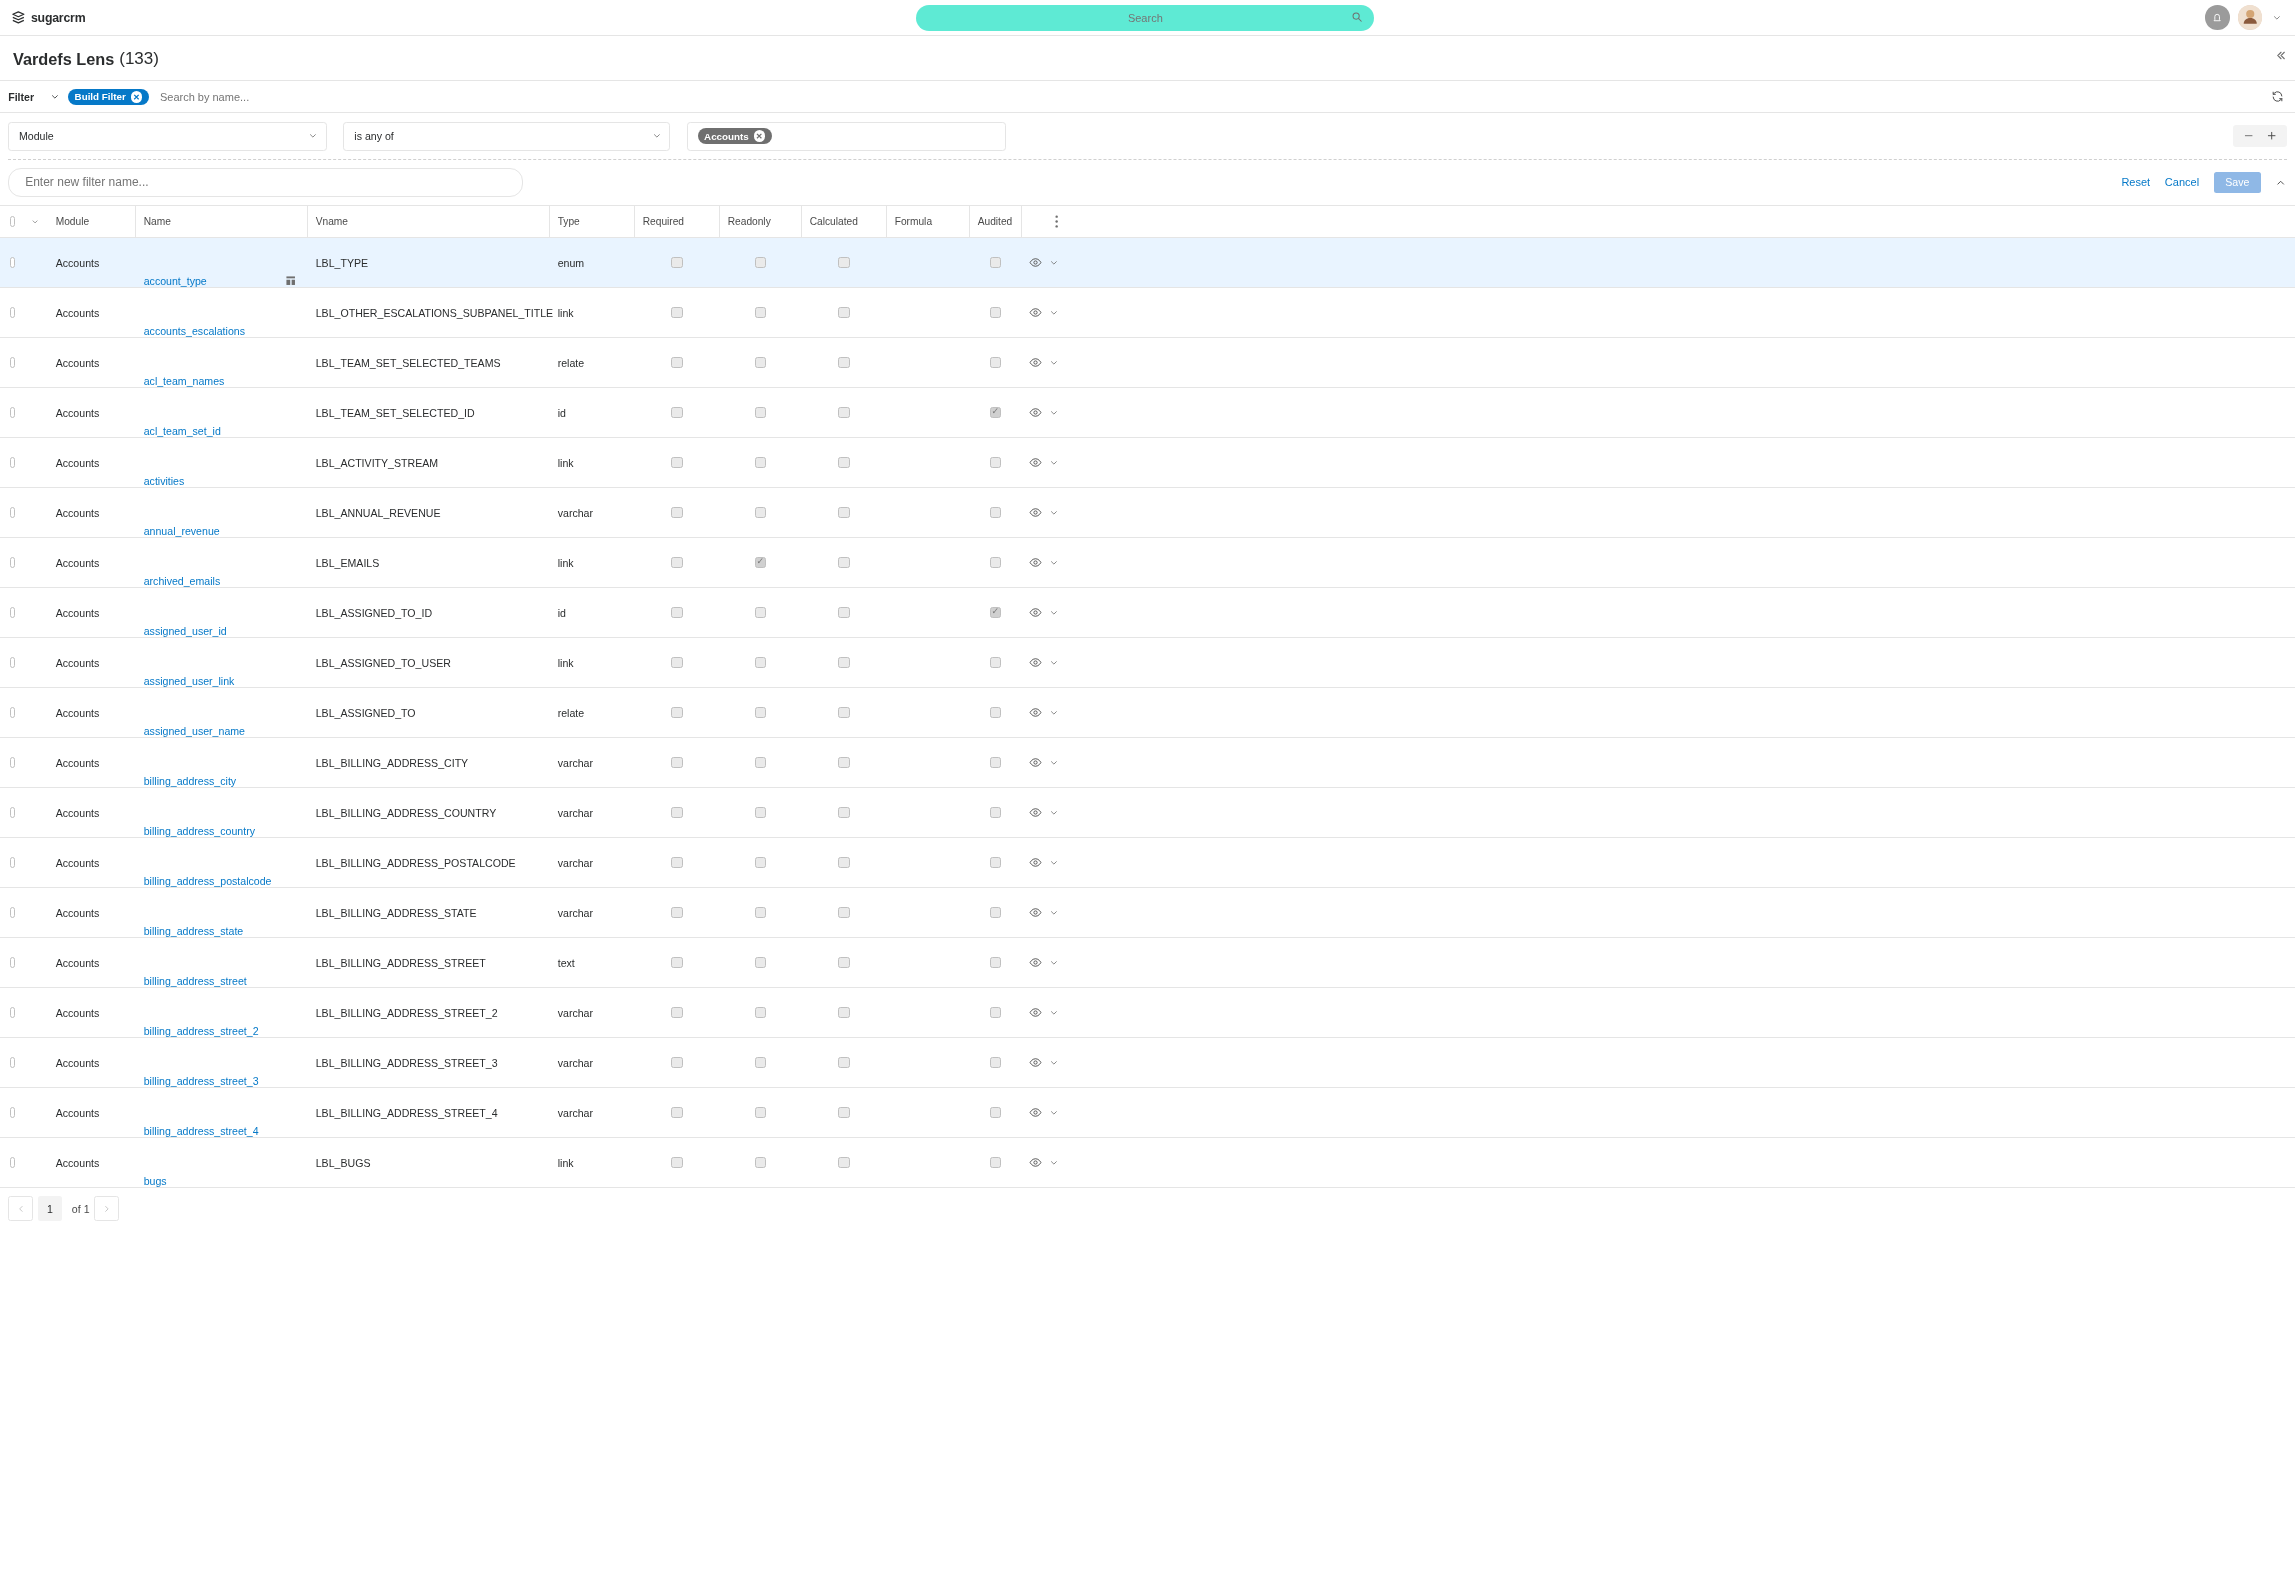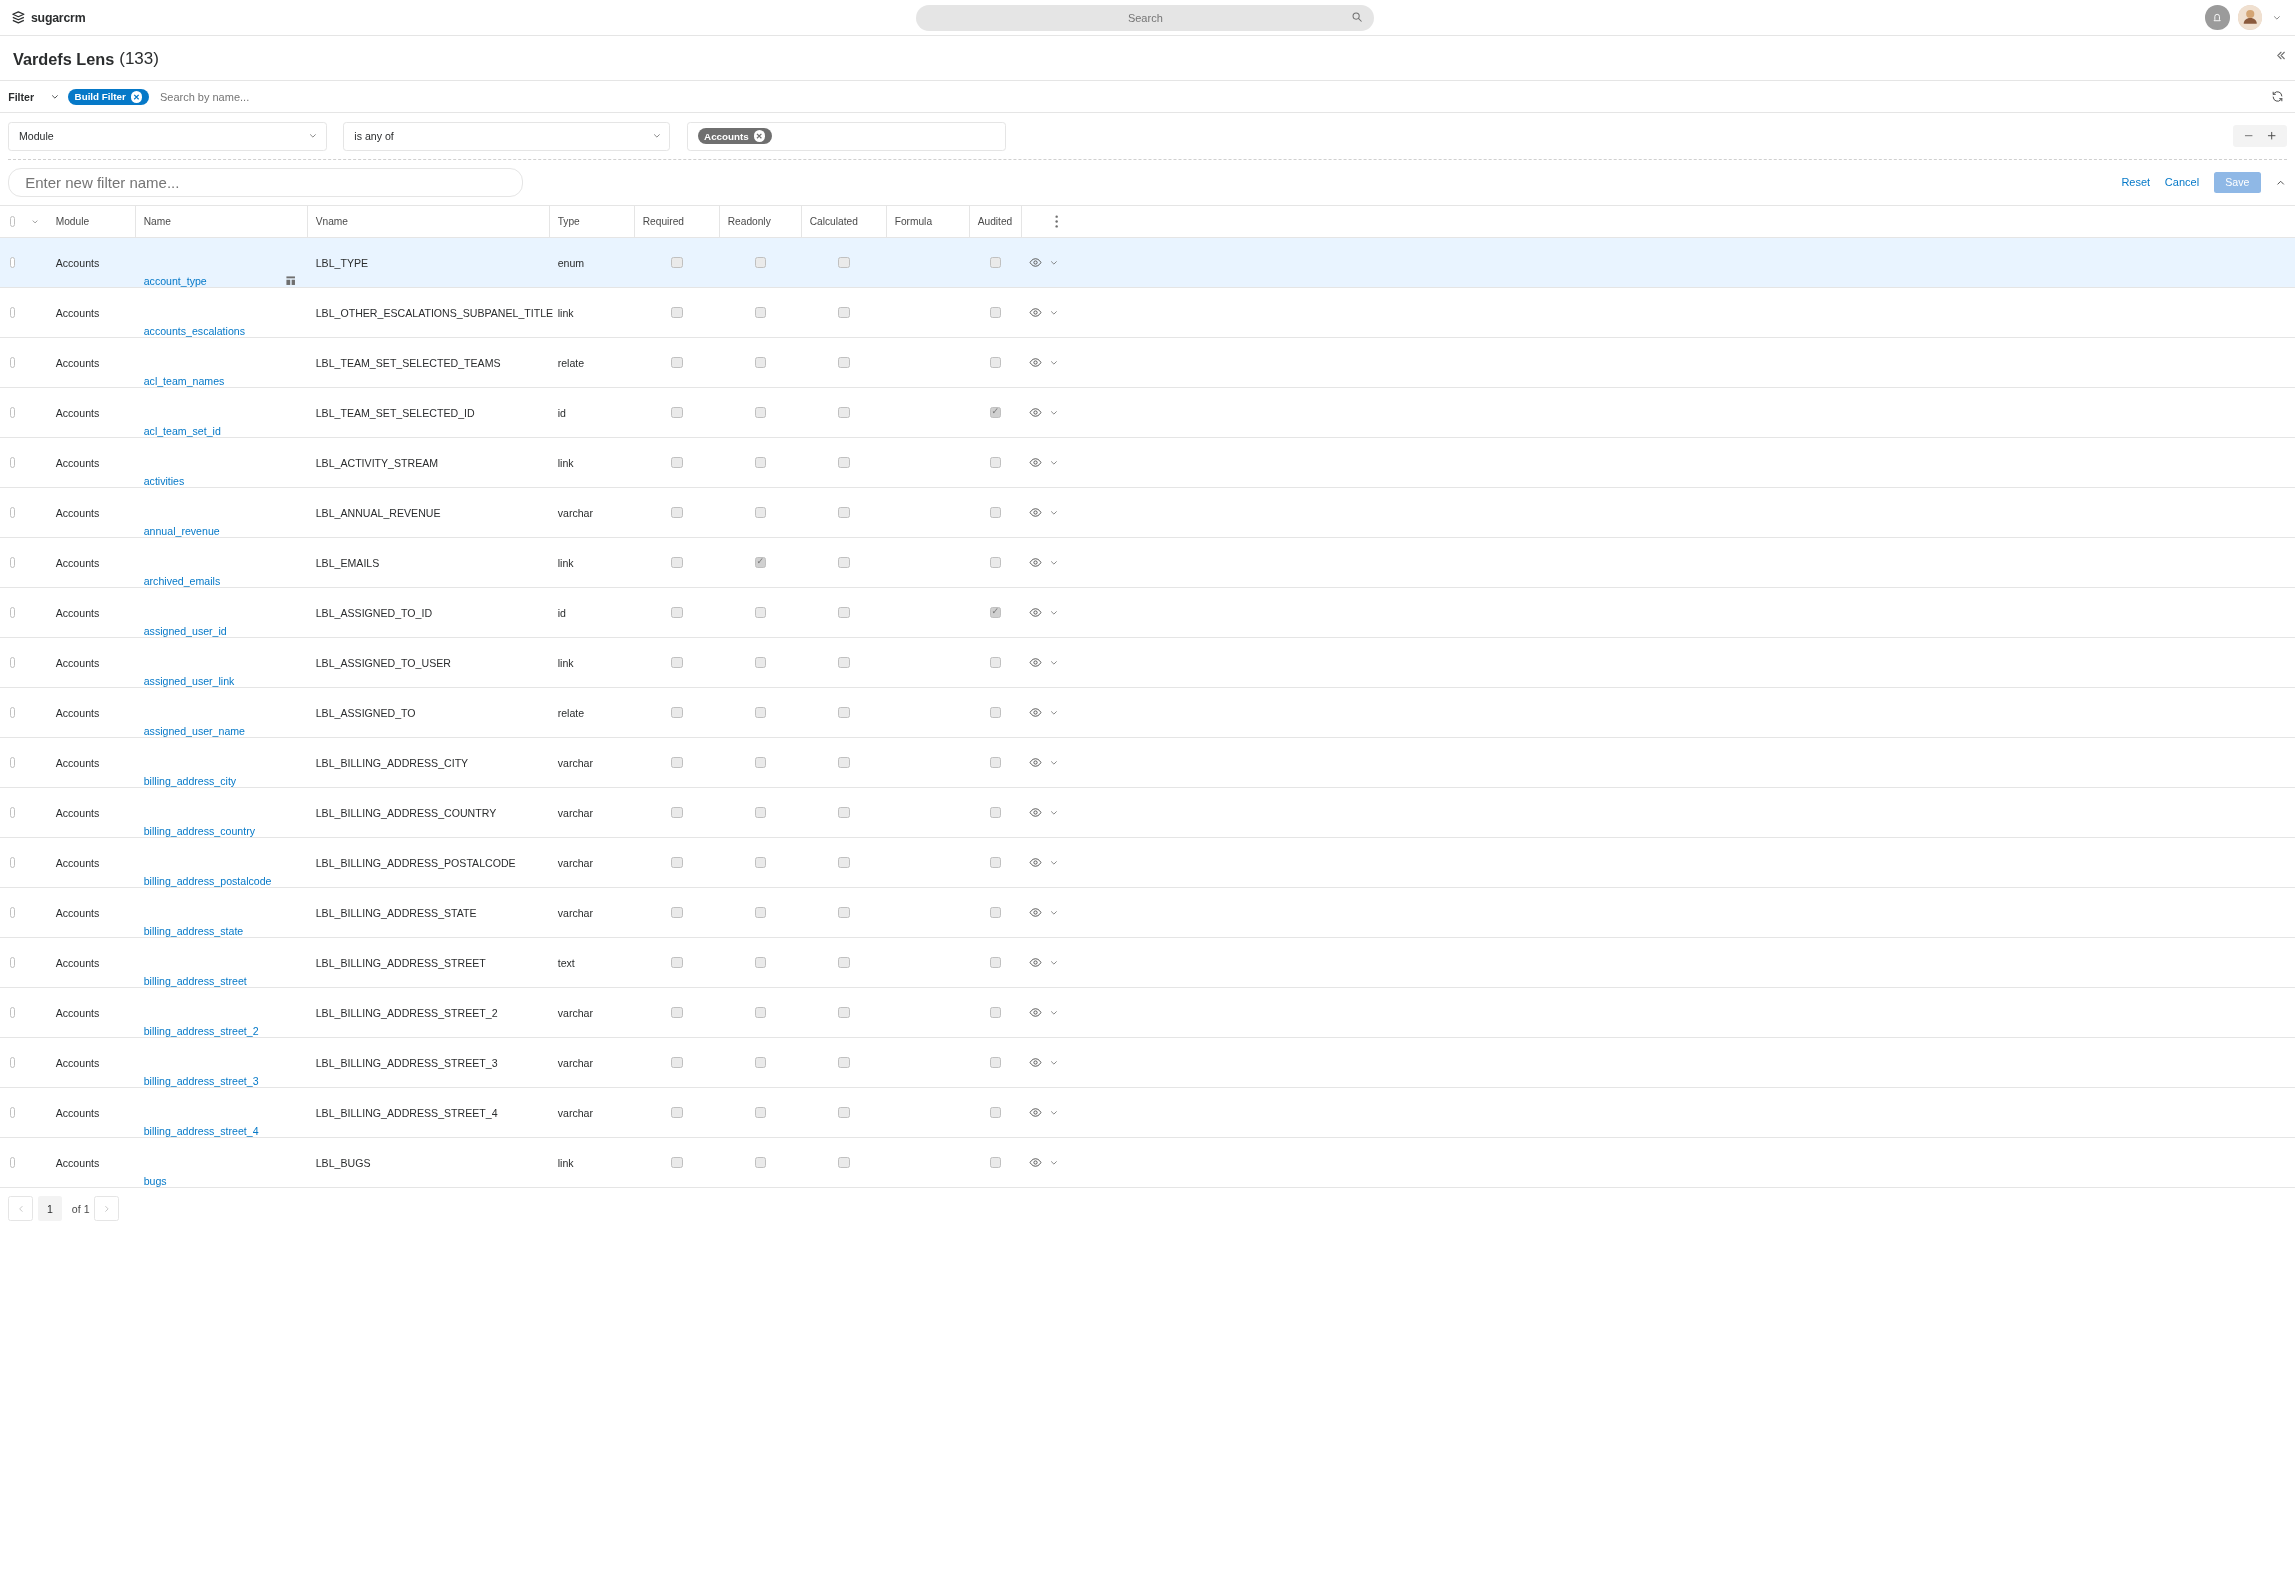--- a/index.html
+++ b/index.html
@@ -1,21 +1,21 @@
 <!DOCTYPE html>
 <html style="font-size:13px"><head>
 <meta charset="utf-8">
 <style>
 * { box-sizing: border-box; margin: 0; padding: 0; }
 body { font-family: -apple-system, BlinkMacSystemFont, "Segoe UI", Helvetica, Arial, sans-serif; font-size: 10.6px; color: #2b2d2e; background: #fff; }
 .header { display: flex; align-items: center; height: 36px; padding: 0 11.4px; border-bottom: 0.8px solid #e5e5e5; gap: 9.8px; }
 .logo { display: flex; align-items: center; gap: 4.9px; font-weight: 600; font-size: 12.3px; letter-spacing: -0.2px; }
 .logo-icon { display: inline-flex; }
 .search-wrap { flex: 1; display: flex; justify-content: center; }
-.search-box { width: 458px; height: 26px; background: #e5e5e5; border-radius: 13px; display: flex; align-items: center; padding: 0 11.4px; color: #6f6f6f; position: relative; }
+.search-box { width: 458px; height: 26px; background: #5eead4; border-radius: 13px; display: flex; align-items: center; padding: 0 11.4px; color: #6f6f6f; position: relative; }
 .search-box input { flex:1; border:none; background:transparent; text-align:center; font-size:11px; color:#6f6f6f; outline:none; }
 .search-box .mag { position:absolute; right:11.4px; color:#6f6f6f; }
 .header-right { display:flex; align-items:center; gap:8.2px; }
 .circle-btn { width:24.5px; height:24.5px; border-radius:50%; background:#9b9b9b; display:flex; align-items:center; justify-content:center; color:#fff; cursor:pointer; }
 .avatar { width:24.5px; height:24.5px; border-radius:50%; background:#e8d5c4; display:flex; align-items:center; justify-content:center; overflow:hidden; }
 .avatar svg { width:24.5px; height:24.5px; }
 .chev-sm { color:#6f6f6f; cursor:pointer; padding:0 1.6px; }
 
 .page-title-row { display:flex; align-items:center; padding: 13px 13px 11.4px; position:relative; }
 .page-title { font-size:16.3px; font-weight:700; }
@@ -37,21 +37,21 @@
 .select-box.w3 { width:319px; }
 .select-box .caret { position:absolute; right:8.2px; color:#6f6f6f; }
 .tag-chip { display:flex; align-items:center; gap:4.9px; background:#6f6f6f; color:#fff; padding:2.5px 6.5px; border-radius:8.2px; font-size:9.8px; font-weight:600; }
 .tag-chip .xw { width:11.4px; height:11.4px; border-radius:50%; background:#fff; color:#6f6f6f; display:flex; align-items:center; justify-content:center; font-size:8.2px; font-weight:700; }
 .builder-actions { margin-left:auto; display:flex; align-items:center; gap:4.9px; background:#f3f3f3; border-radius:3.3px; padding:4.1px 6.5px; }
 .builder-actions .ic { color:#6f6f6f; cursor:pointer; padding:1.6px 3.3px; }
 
 .dashed-sep { border-top:0.8px dashed #d0d0d0; margin:0 8.2px; }
 
 .save-row { display:flex; align-items:center; padding:8.2px 8.2px; }
-.name-input { width:515px; height:29px; border:0.8px solid #e5e5e5; border-radius:13px; padding:0 16px; font-size:15px; color:#666; outline:none; }
+.name-input { width:515px; height:29px; border:0.8px solid #e5e5e5; border-radius:13px; padding:0 16px; font-size:12px; color:#666; outline:none; }
 .save-actions { margin-left:auto; display:flex; align-items:center; gap:14.7px; }
 .lnk { color:#0679c8; cursor:pointer; font-size:11px; }
 .save-btn { background:#8fb8e6; color:#fff; padding:4.9px 11.4px; border-radius:2.5px; font-size:10.6px; cursor:pointer; border:none; }
 .collapse-up { color:#4a4a4a; cursor:pointer; }
 
 .table-wrap { border-top:0.8px solid #e5e5e5; }
 .thead, .trow { display:flex; align-items:center; border-bottom:0.8px solid #e5e5e5; min-height:31px; }
 .thead { font-size:10.2px; color:#4a4a4a; font-weight:400; }
 .thead .cell { border-right:0.8px solid #e5e5e5; height:31px; display:flex; align-items:center; }
 .cell { padding:0 8.2px; flex-shrink:0; }

